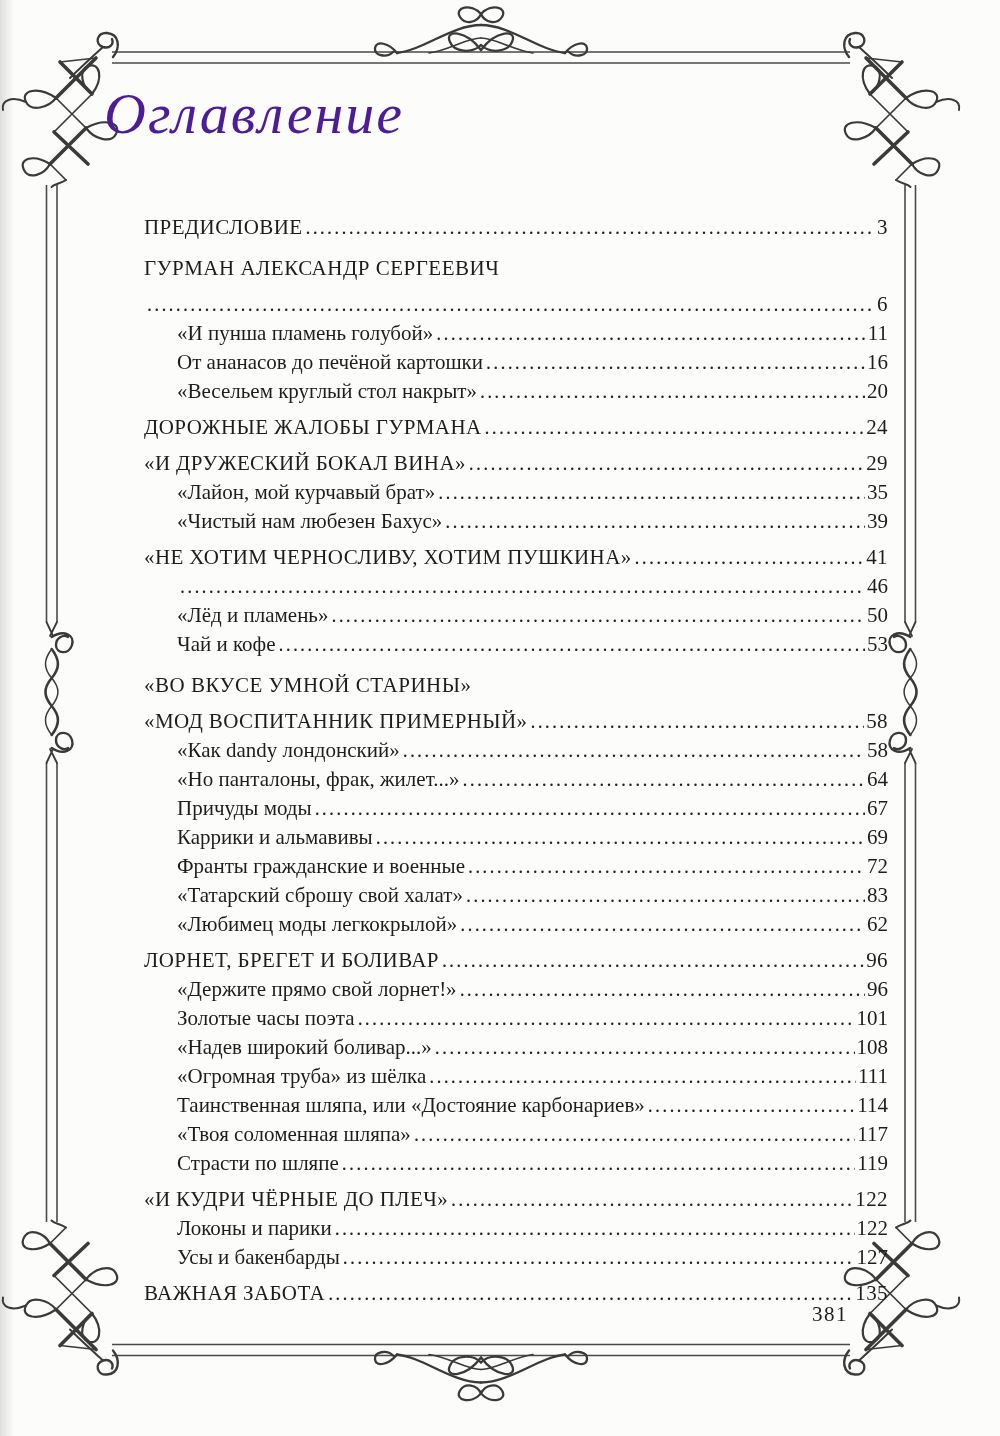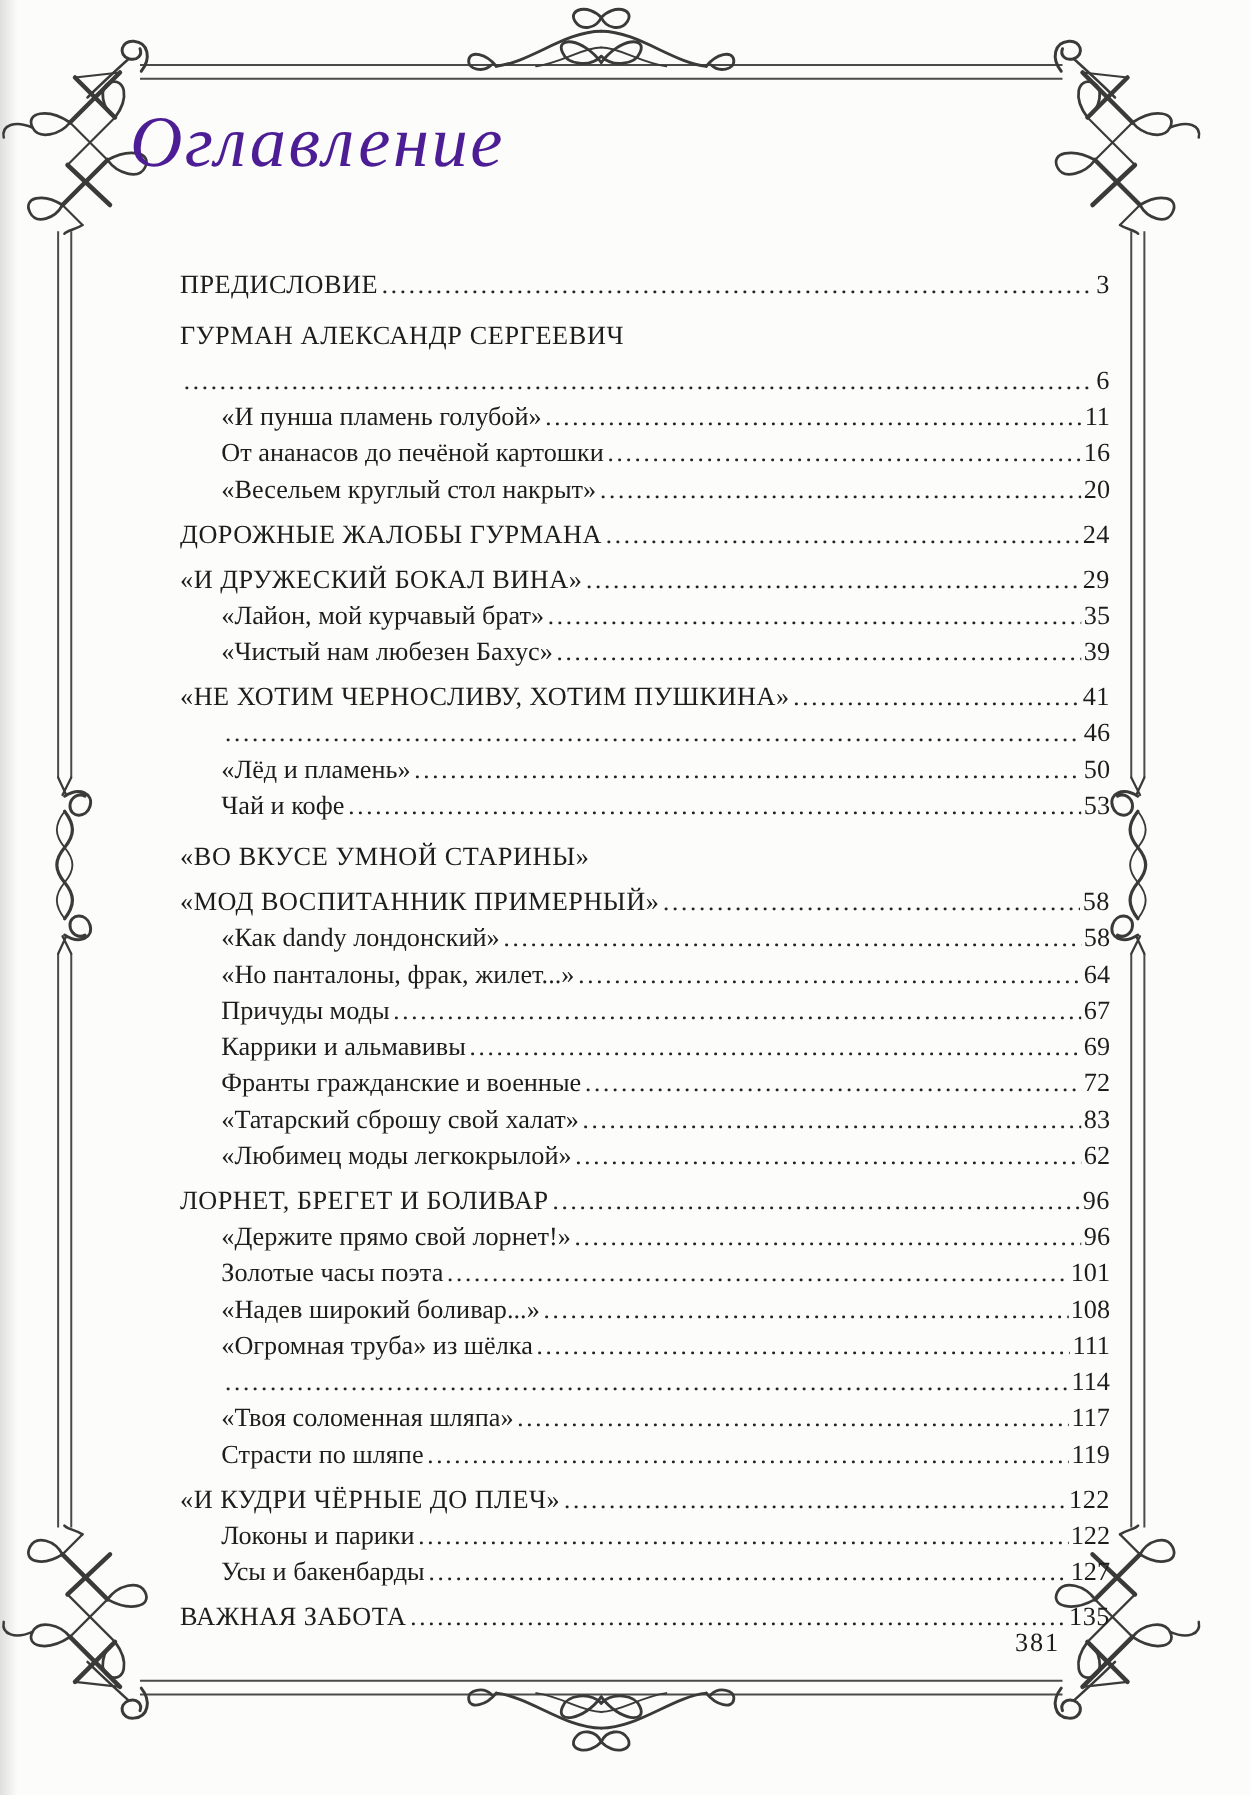--- a/index.html
+++ b/index.html
@@ -237,20 +237,21 @@
       <span class="label">«Надев широкий боливар...»</span>
       <span class="leader" aria-hidden="true">........................................................................................................................................................................................................</span>
       <span class="page-num">108</span>
     </div>
       <div class="toc-row t-section">
       <span class="label">«Огромная труба» из шёлка</span>
       <span class="leader" aria-hidden="true">........................................................................................................................................................................................................</span>
       <span class="page-num">111</span>
     </div>
       <div class="toc-row t-section">
+      <span class="label">Таинственная шляпа, или «Достояние карбонариев»</span>
       <span class="leader" aria-hidden="true">........................................................................................................................................................................................................</span>
       <span class="page-num">114</span>
     </div>
       <div class="toc-row t-section">
       <span class="label">«Твоя соломенная шляпа»</span>
       <span class="leader" aria-hidden="true">........................................................................................................................................................................................................</span>
       <span class="page-num">117</span>
     </div>
       <div class="toc-row t-section">
       <span class="label">Страсти по шляпе</span>

